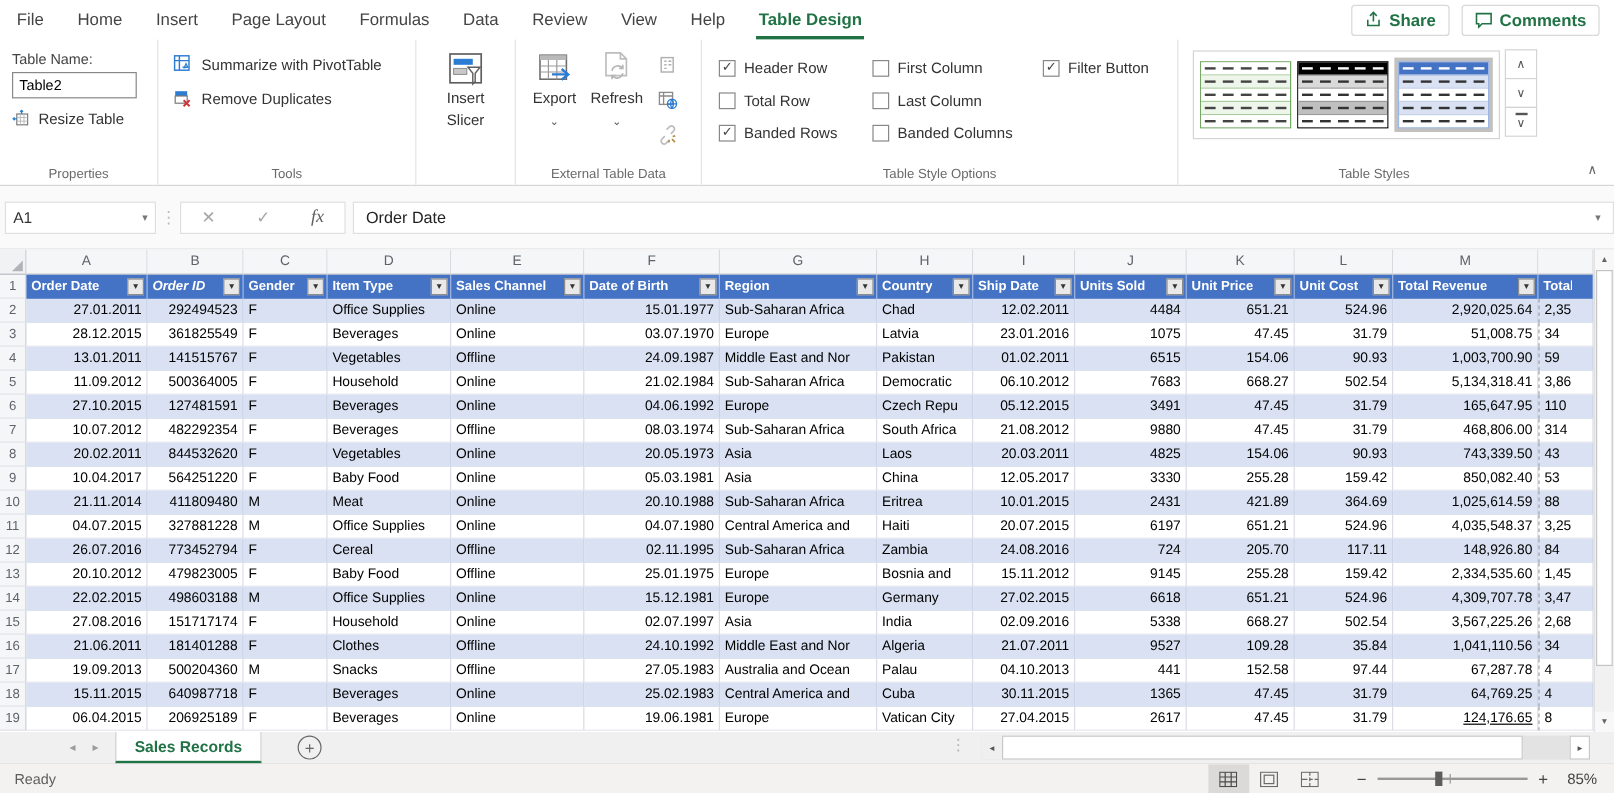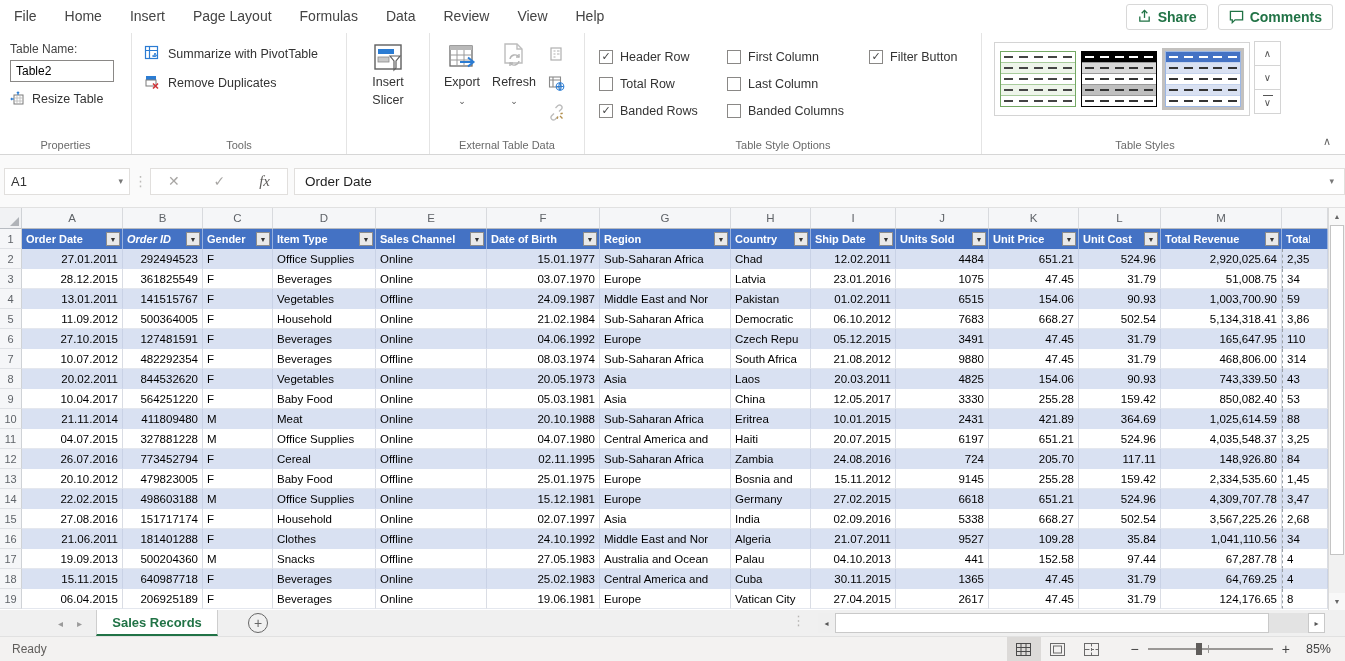--- a/index.html
+++ b/index.html
@@ -167,20 +167,21 @@
     <div class="menu-tabs">
         <div class="menu-tab">File</div>
         <div class="menu-tab">Home</div>
         <div class="menu-tab">Insert</div>
         <div class="menu-tab">Page Layout</div>
         <div class="menu-tab">Formulas</div>
         <div class="menu-tab">Data</div>
         <div class="menu-tab">Review</div>
         <div class="menu-tab">View</div>
         <div class="menu-tab">Help</div>
+        <div class="menu-tab active">Table Design</div>
       </div>
     <div class="top-actions">
       <div class="top-btn">
         <span>
           <svg width="15" height="15" viewBox="0 0 16 16" fill="none" stroke="#217346" stroke-width="1.4">
             <path d="M3 8v5h10V8"></path>
               <path d="M8 1.5v8"></path>
               <path d="M5 4.5 8 1.5l3 3"></path>
           </svg>
         </span>
@@ -891,21 +892,21 @@
           <div class="cell" style="width: 70px; justify-content: flex-start;">F</div>
           <div class="cell" style="width: 103px; justify-content: flex-start;">Beverages</div>
           <div class="cell" style="width: 111px; justify-content: flex-start;">Online</div>
           <div class="cell" style="width: 113px; justify-content: flex-end;">19.06.1981</div>
           <div class="cell" style="width: 131px; justify-content: flex-start;">Europe</div>
           <div class="cell" style="width: 80px; justify-content: flex-start;">Vatican City</div>
           <div class="cell" style="width: 85px; justify-content: flex-end;">27.04.2015</div>
           <div class="cell" style="width: 93px; justify-content: flex-end;">2617</div>
           <div class="cell" style="width: 90px; justify-content: flex-end;">47.45</div>
           <div class="cell" style="width: 82px; justify-content: flex-end;">31.79</div>
-          <div class="cell" style="width: 121px; justify-content: flex-end;">124,176.65</div>
+          <div class="cell" style="width: 121px; justify-content: flex-end; text-decoration: underline;">124,176.65</div>
           <div class="cell pagebreak" style="width: 46px; justify-content: flex-start;">8</div>
         </div>
       </div>
   </div>
 
   <div class="vscroll">
     <div class="vs-arrow" style="font-size:7px;">▲</div>
     <div class="vs-thumb"></div>
     <div class="vs-arrow vs-down" style="font-size:7px;">▼</div>
   </div>

